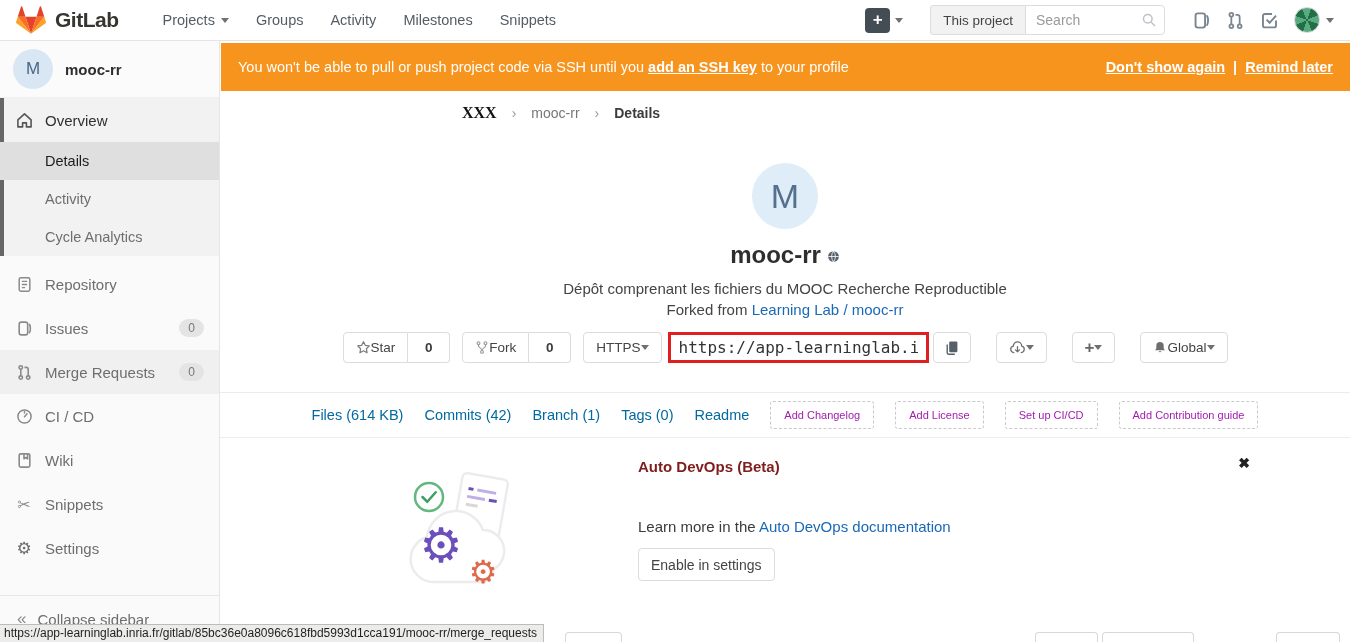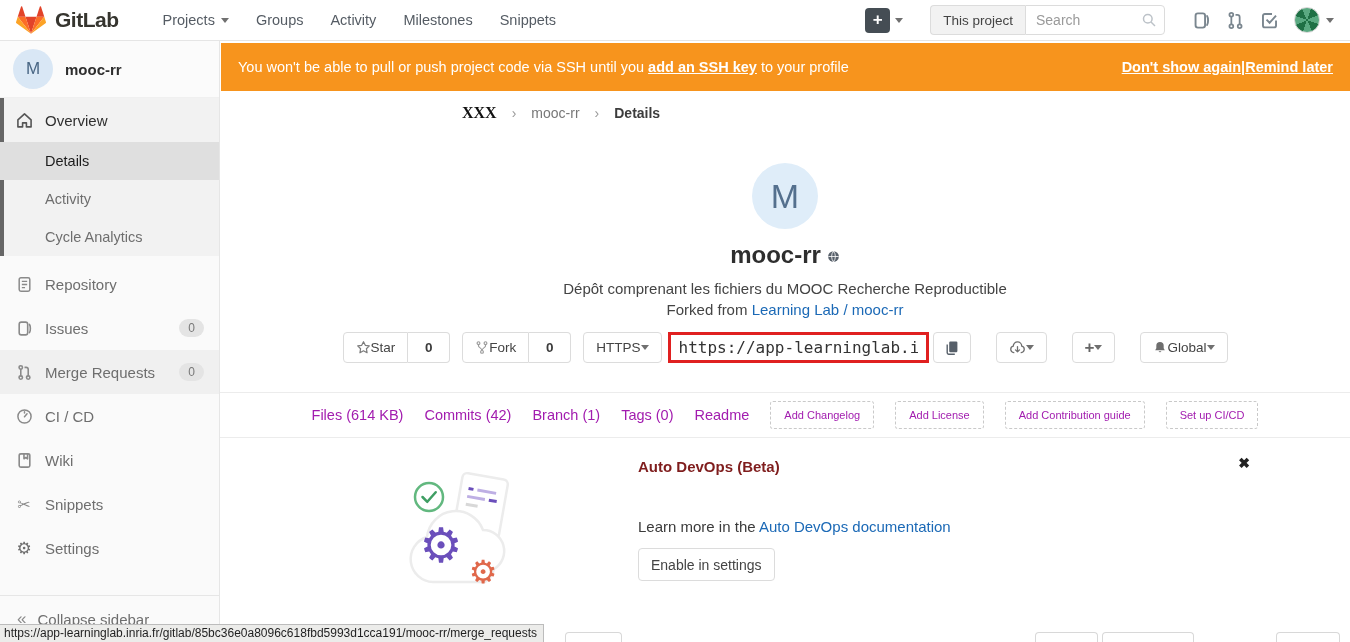--- a/index.html
+++ b/index.html
@@ -41,21 +41,21 @@
   .sub-active{background:#dfdfdf;color:#1c1c1c}
   .nav-list{padding-top:6px}
   .badge{margin-left:auto;background:#e4e4e4;color:#787878;border-radius:10px;font-size:12px;padding:2px 9px;line-height:14px}
   .hovered{background:#f0f0f0}
   .collapse{position:absolute;bottom:0;left:0;width:219px;height:47px;border-top:1px solid #e6e6e6;display:flex;align-items:center;padding:0 17px;gap:11px;color:#6e6e6e;font-size:15px;cursor:pointer}
   .collapse .ic{font-size:17px;color:#8a8a8a}
 
   
   .banner{position:absolute;left:221px;top:43px;width:1129px;height:48px;background:#f7941d;color:#fff;display:flex;align-items:center;padding:0 17px;font-size:14.5px;z-index:6}
   .banner .lnk{color:#fff;font-weight:700;text-decoration:underline;cursor:pointer}
-  .banner-right{margin-left:auto;display:flex;align-items:center;gap:0;font-weight:700}
+  .banner-right{margin-left:auto;display:flex;align-items:center;gap:8px;font-weight:700}
 
   
   .main{position:absolute;left:220px;top:91px;width:1130px;height:551px;background:#fff}
   .breadcrumb{position:absolute;left:242px;top:13px;display:flex;align-items:center;gap:15px;font-size:14px;color:#9a9a9a}
   .bc-group{font-family:"Liberation Serif",serif;font-weight:700;color:#111;font-size:16px}
   .bc-project{color:#777;cursor:pointer}
   .bc-page{color:#3c3c3c;font-weight:600;cursor:pointer}
 
   .proj-avatar-lg{position:absolute;left:532px;top:72px;width:66px;height:66px;border-radius:50%;background:#dfedf9;color:#54708e;font-size:34px;display:flex;align-items:center;justify-content:center}
   .proj-title{position:absolute;top:150px;width:100%;text-align:center;font-size:24px;font-weight:600;color:#2e2e2e}
@@ -68,21 +68,21 @@
   .btn{height:31px;background:#fff;border:1px solid #dcdcdc;border-radius:4px;display:inline-flex;align-items:center;padding:0 12px;font-size:13.5px;color:#444;cursor:pointer}
   .grp{display:inline-flex}
   .grp .btn:first-child{border-radius:4px 0 0 4px}
   .grp .count{border-left:none;border-radius:0 4px 4px 0;min-width:42px;justify-content:center;font-weight:600;color:#3c3c3c}
   .clone{width:261px;height:31px;border:3px solid #e02020;outline:none;font-family:"DejaVu Sans Mono","Liberation Mono",monospace;font-size:16px;color:#333;padding:0 8px;background:#fff}
   .iconbtn{width:38px;padding:0;justify-content:center}
   .ml{margin-left:13px}
 
   .divider{position:absolute;left:0;width:100%;border-top:1px solid #ececec}
   .stats{position:absolute;top:310px;width:100%;display:flex;justify-content:center;align-items:center;gap:21px;font-size:14.5px;color:#3f3f3f}
-  .stats .stat-link{color:#a21caf;cursor:pointer}
+  .stats .stat-link{color:#0369a1;cursor:pointer}
   .dashed{border:1px dashed #c9c9c9;border-radius:3px;padding:7px 13px;color:#a21caf;font-size:11px;cursor:pointer;background:#fff}
 
   .devops{position:absolute;top:354px;left:0;width:100%;height:160px}
   .devops-title{position:absolute;left:418px;top:13px;font-weight:700;font-size:15px;color:#7f1d1d}
   .devops-body{position:absolute;left:418px;top:43px;font-size:15px;color:#3b3b3b}
   .devops-learn{position:absolute;left:418px;top:73px;font-size:15px;color:#3b3b3b}
   .devops-btn{position:absolute;left:418px;top:103px;height:33px;font-size:14px}
   .devops-close{position:absolute;right:100px;top:10px;font-size:14px;font-weight:700;color:#222;cursor:pointer}
   .illus{position:absolute;left:183px;top:5px;width:132px;height:142px}
 
@@ -365,22 +365,22 @@
   <div class="divider" style="top:301px"></div>
 
   <div class="stats">
     <span class="stat-link">Files (614 KB)</span>
     <span class="stat-link">Commits (42)</span>
     <span class="stat-link">Branch (1)</span>
     <span class="stat-link">Tags (0)</span>
     <span class="stat-link">Readme</span>
     <span class="dashed">Add Changelog</span>
     <span class="dashed">Add License</span>
+    <span class="dashed">Set up CI/CD</span>
     <span class="dashed">Add Contribution guide</span>
-    <span class="dashed">Set up CI/CD</span>
   </div>
 
   <div class="divider" style="top:346px"></div>
 
   <section class="devops">
     <div class="illus">
       <svg width="132" height="142" viewBox="0 0 132 142">
         <g transform="rotate(10 78 60)">
           <rect x="54" y="26" width="46" height="60" rx="5" fill="#fff" stroke="#ececec" stroke-width="2.5"></rect>
           <line x1="62" y1="41" x2="67" y2="41" stroke="#6b4fbb" stroke-width="3"></line>

